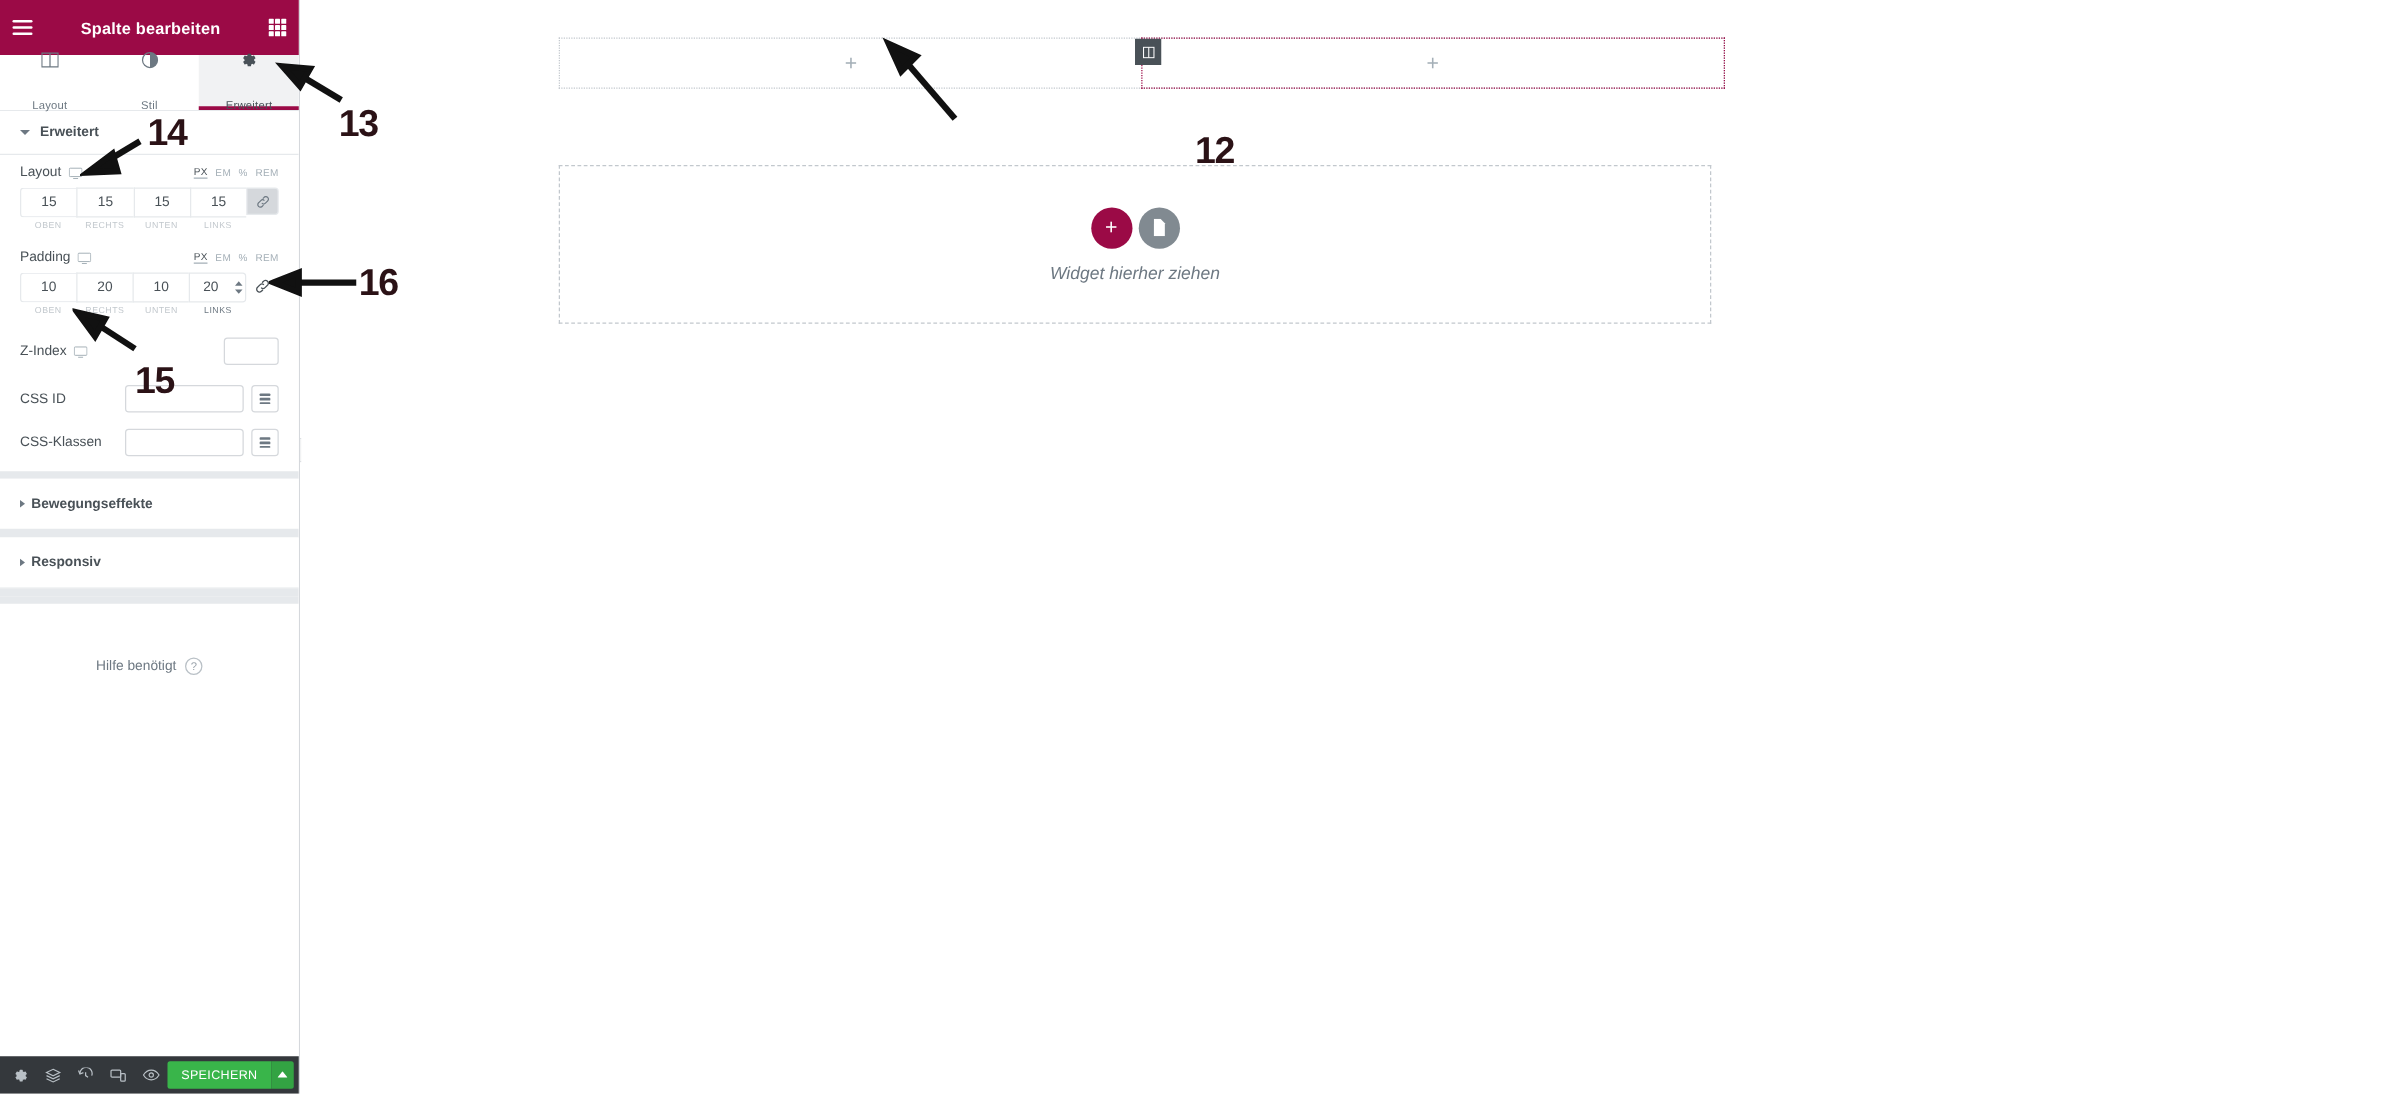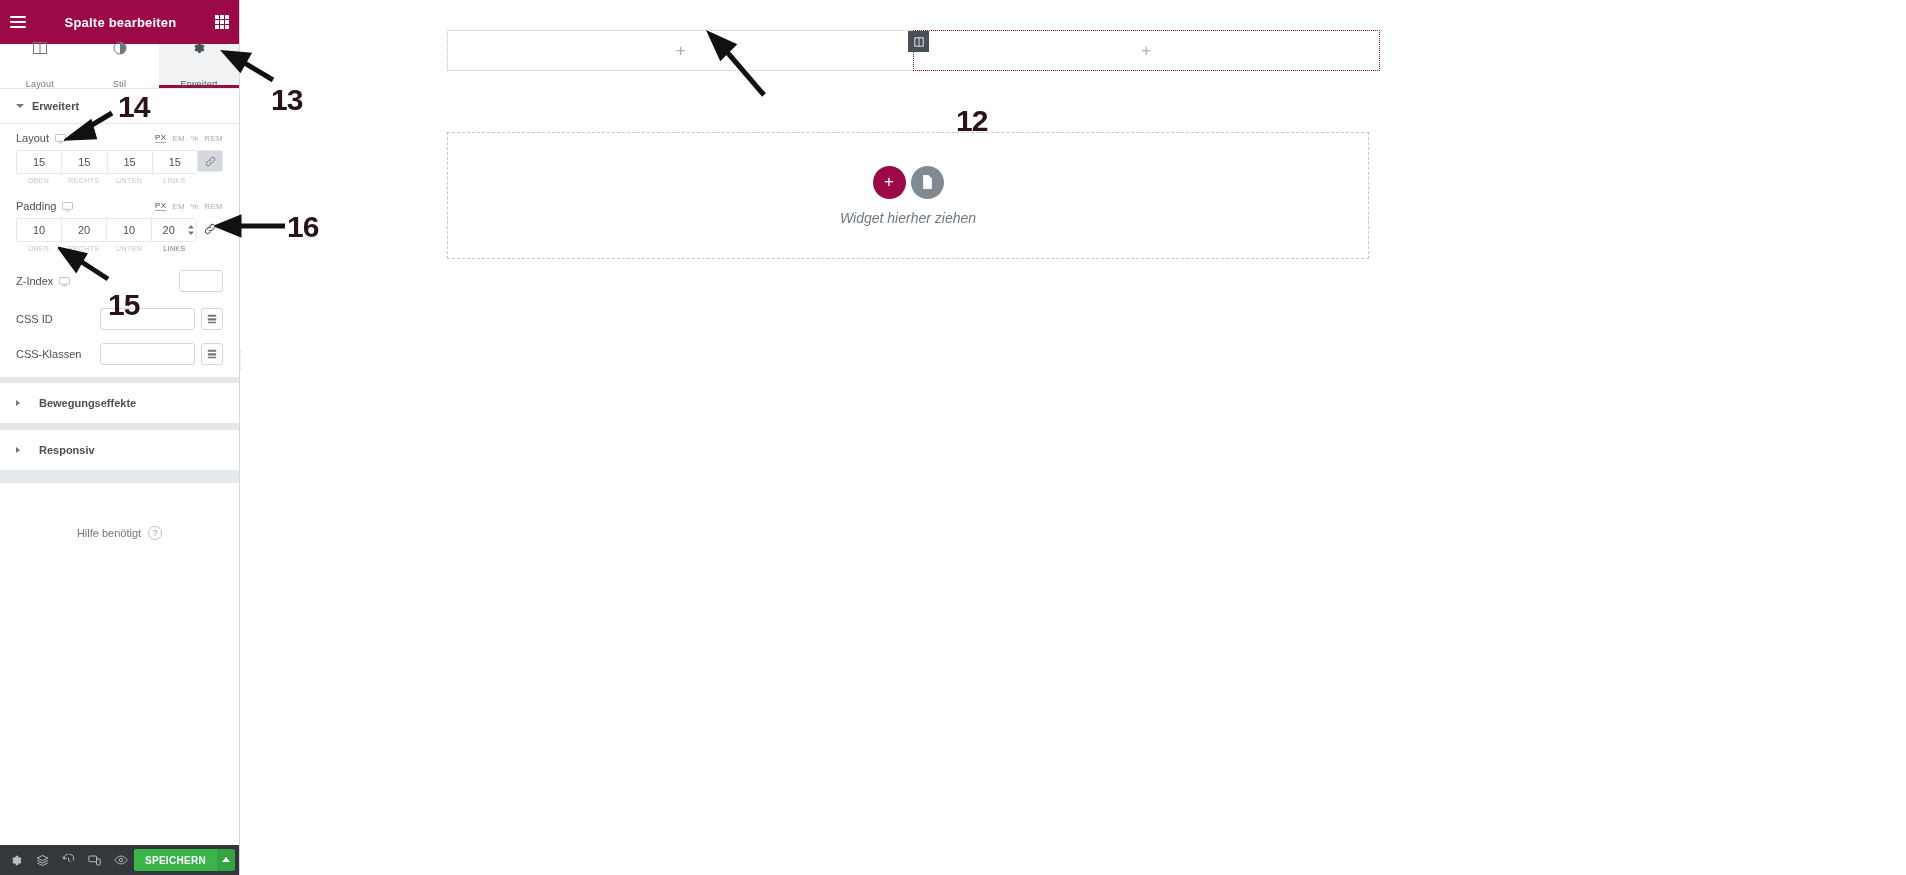--- a/index.html
+++ b/index.html
@@ -99,40 +99,40 @@
   .fld { height: 22px; border: 1px solid #d5d8dc; border-radius: 3px;
     background: #fff; flex: 1; }
   .fld input { width: 100%; height: 100%; border: 0; outline: none;
     background: transparent; font-size: 11px; color: #495157; padding: 0 6px;
     font-family: "Liberation Sans", sans-serif; }
   .fld.narrow { flex: 0 0 44px; }
   .fld-ico { width: 22px; height: 22px; margin-left: 6px; border: 1px solid #d5d8dc;
     border-radius: 3px; display: flex; align-items: center; justify-content: center;
     color: #6d7882; cursor: pointer; background: #fff; }
 
-  .acc-item { height: 41px; display: flex; align-items: center; gap: 19px;
+  .acc-item { height: 41px; display: flex; align-items: center; gap: 5px;
     padding: 0 16px; font-size: 11px; font-weight: bold; color: #495157;
     border-bottom: 1px solid #e6e9ec; cursor: pointer; background: #fff; }
   .acc-gap { height: 6px; background: #e6e9ec; }
 
   .help { text-align: center; padding-top: 40px; }
   .help-inner { display: inline-flex; align-items: center; gap: 7px;
     font-size: 11px; color: #6d7882; cursor: pointer; }
   .help-q { width: 14px; height: 14px; border-radius: 50%; border: 1px solid #b9c0c6;
     font-size: 9px; display: flex; align-items: center; justify-content: center;
     color: #9aa3ab; }
 
   .panel-footer {
     height: 30px; background: #34383c; display: flex; align-items: center;
     gap: 0; padding: 0 4px; flex: 0 0 auto;
   }
   .foot-ico { width: 26px; height: 30px; display: flex; align-items: center;
     justify-content: center; color: #b9c0c6; cursor: pointer; }
   .save-wrap { margin-left: auto; display: flex; height: 22px; }
-  .save-btn { background: #39b54a; color: #fff; font-size: 10px; font-weight: bold;
+  .save-btn { background: #39b54a; color: #fff; font-size: 10px; font-weight: normal;
     padding: 0 11px; display: flex; align-items: center; border-radius: 2px 0 0 2px;
     cursor: pointer; letter-spacing: .3px; }
   .save-caret { background: #33a343; width: 18px; display: flex; align-items: center;
     justify-content: center; border-radius: 0 2px 2px 0; cursor: pointer;
     color: #fff; font-size: 7px; }
 
   .panel-collapse { position: absolute; left: 240px; top: 350px; width: 13px;
     height: 20px; background: #f1f2f3; border: 1px solid #d5d8dc; border-left: 0;
     border-radius: 0 3px 3px 0; display: flex; align-items: center;
     justify-content: center; color: #6d7882; font-size: 9px; cursor: pointer; }

